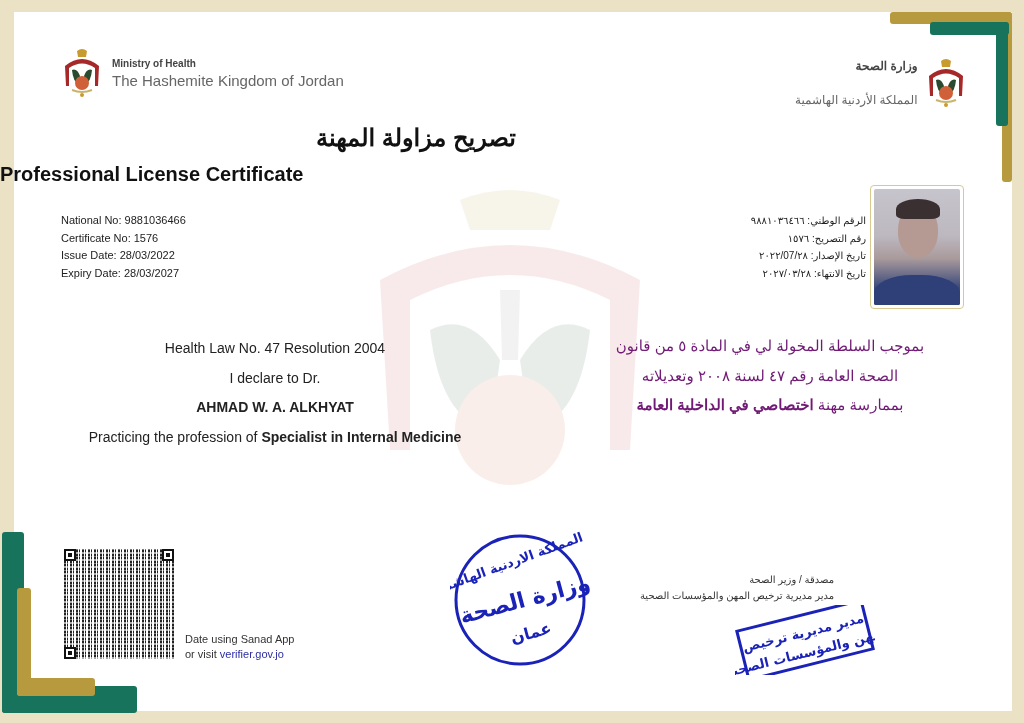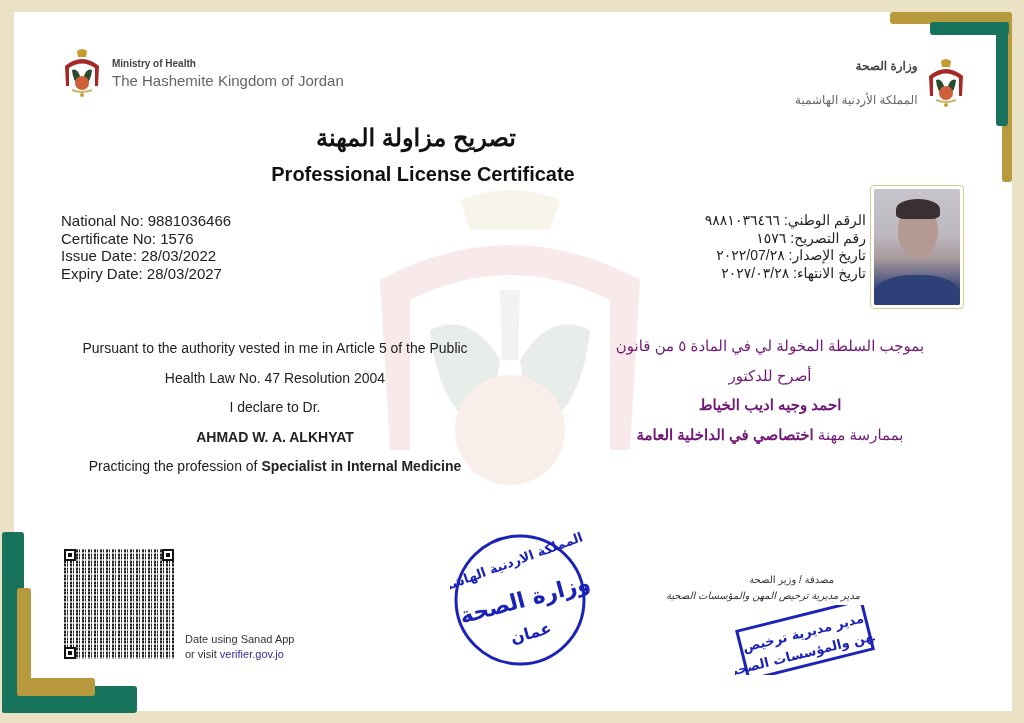--- a/index.html
+++ b/index.html
@@ -15,24 +15,24 @@
   .green { background:#17735b; position:absolute; border-radius:3px; }
 
   .watermark { position:absolute; left:360px; top:190px; width:300px; height:320px; opacity:0.10; }
 
   .logo { position:absolute; display:flex; align-items:center; }
   .logo .name { font-weight:bold; font-size:10px; color:#444; }
   .logo .sub { font-size:15px; color:#666; margin-top:3px; }
   .logo-ar { direction:rtl; text-align:right; }
 
   .title-ar { position:absolute; left:0; width:832px; top:124px; text-align:center; font-size:24px; font-weight:bold; direction:rtl; color:#111; }
-  .title-en { position:absolute; left:12px; width:822px; top:163px; text-align:center; font-size:20px; font-weight:bold; color:#111; }
+  .title-en { position:absolute; left:0; width:822px; top:163px; text-align:left; font-size:20px; font-weight:bold; color:#111; }
 
-  .info-en { position:absolute; left:61px; top:212px; font-size:15px; line-height:17.5px; color:#222; }
-  .info-ar { position:absolute; right:158px; top:212px; font-size:14px; line-height:17.5px; direction:rtl; text-align:right; color:#222; }
+  .info-en { position:absolute; left:61px; top:212px; font-size:11px; line-height:17.5px; color:#222; }
+  .info-ar { position:absolute; right:158px; top:212px; font-size:10px; line-height:17.5px; direction:rtl; text-align:right; color:#222; }
 
   .photo { position:absolute; left:870px; top:185px; width:94px; height:124px; border:1px solid #d9c98f; border-radius:4px; padding:3px; box-sizing:border-box; background:#fff; }
   .photo-inner { width:100%; height:100%; border-radius:2px; background:linear-gradient(180deg,#c6c4cc 0%,#bdb8c0 40%,#a99a9c 60%,#3b4a7a 85%,#2c3d73 100%); position:relative; overflow:hidden; }
   .photo-head { position:absolute; left:24px; top:14px; width:40px; height:54px; border-radius:50% 50% 45% 45%; background:#b59a94; }
   .photo-hair { position:absolute; left:22px; top:10px; width:44px; height:20px; border-radius:50% 50% 20% 20%; background:#3a3032; }
   .photo-body { position:absolute; left:0; top:86px; width:100%; height:40px; border-radius:45% 45% 0 0; background:#2f3f78; }
 
   .body-en { position:absolute; left:40px; width:470px; top:338px; text-align:center; font-size:14px; color:#222; }
   .body-en div, .body-ar div { height:29.5px; line-height:20px; }
   .body-ar { position:absolute; left:580px; width:380px; top:336px; text-align:center; font-size:15px; color:#701a75; direction:rtl; }
@@ -42,21 +42,21 @@
       repeating-linear-gradient(90deg,#222 0 2px,#fff 2px 3px,#222 3px 4px,#fff 4px 6px),
       #fff; }
   .qr::before { content:""; position:absolute; inset:0; background:repeating-linear-gradient(0deg, rgba(255,255,255,0.6) 0 2px, transparent 2px 4px, rgba(255,255,255,0.4) 4px 5px, transparent 5px 7px); }
   .qr .finder { position:absolute; width:12px; height:12px; border:2px solid #111; background:#fff; box-sizing:border-box; }
   .qr .finder::after { content:""; position:absolute; left:2px; top:2px; width:4px; height:4px; background:#111; }
   .scan-text { position:absolute; left:185px; top:632px; font-size:11px; line-height:15px; color:#333; }
   .scan-text .link { color:#2b2ea0; }
 
   .stamp-round { position:absolute; left:450px; top:530px; width:140px; height:140px; }
   .sign-ar { position:absolute; right:190px; top:570px; font-size:10px; direction:rtl; text-align:left; color:#333; line-height:20px; }
-  .sign-ar2 { position:absolute; left:640px; width:220px; top:590px; font-size:10px; direction:rtl; text-align:right; color:#333;font-style:italic; }
+  .sign-ar2 { position:absolute; left:640px; width:220px; top:590px; font-size:10px; direction:rtl; text-align:left; color:#333; }
   .stamp-rect { position:absolute; left:735px; top:605px; width:140px; height:70px; }
 </style>
 </head>
 <body>
 
 <div class="frame-top"></div>
 <div class="frame-left"></div>
 <div class="frame-right"></div>
 <div class="frame-bottom"></div>
 <div class="paper"></div>
@@ -131,31 +131,29 @@
 
 <div class="photo">
   <div class="photo-inner">
     <div class="photo-body"></div>
     <div class="photo-head"></div>
     <div class="photo-hair"></div>
   </div>
 </div>
 
 <div class="body-en">
-  <div>Pursuant to the authority vested in me in Article 5 of the Public</div>
   <div>Health Law No. 47 Resolution 2004</div>
   <div>I declare to Dr.</div>
   <div class="bold">AHMAD W. A. ALKHYAT</div>
   <div><span>Practicing the profession of </span><span class="bold">Specialist in Internal Medicine</span></div>
 </div>
 
 <div class="body-ar">
   <div>بموجب السلطة المخولة لي في المادة ٥ من قانون</div>
-  <div>أصرح للدكتور</div>
-  <div class="bold">احمد وجيه اديب الخياط</div>
+  <div>الصحة العامة رقم ٤٧ لسنة ٢٠٠٨ وتعديلاته</div>
   <div><span>بممارسة مهنة </span><span class="bold">اختصاصي في الداخلية العامة</span></div>
 </div>
 
 <div class="qr">
   <div class="finder" style="left:0;top:0;"></div>
   <div class="finder" style="right:0;top:0;"></div>
   <div class="finder" style="left:0;bottom:0;"></div>
 </div>
 <div class="scan-text">
   <div>Date using Sanad App</div>

